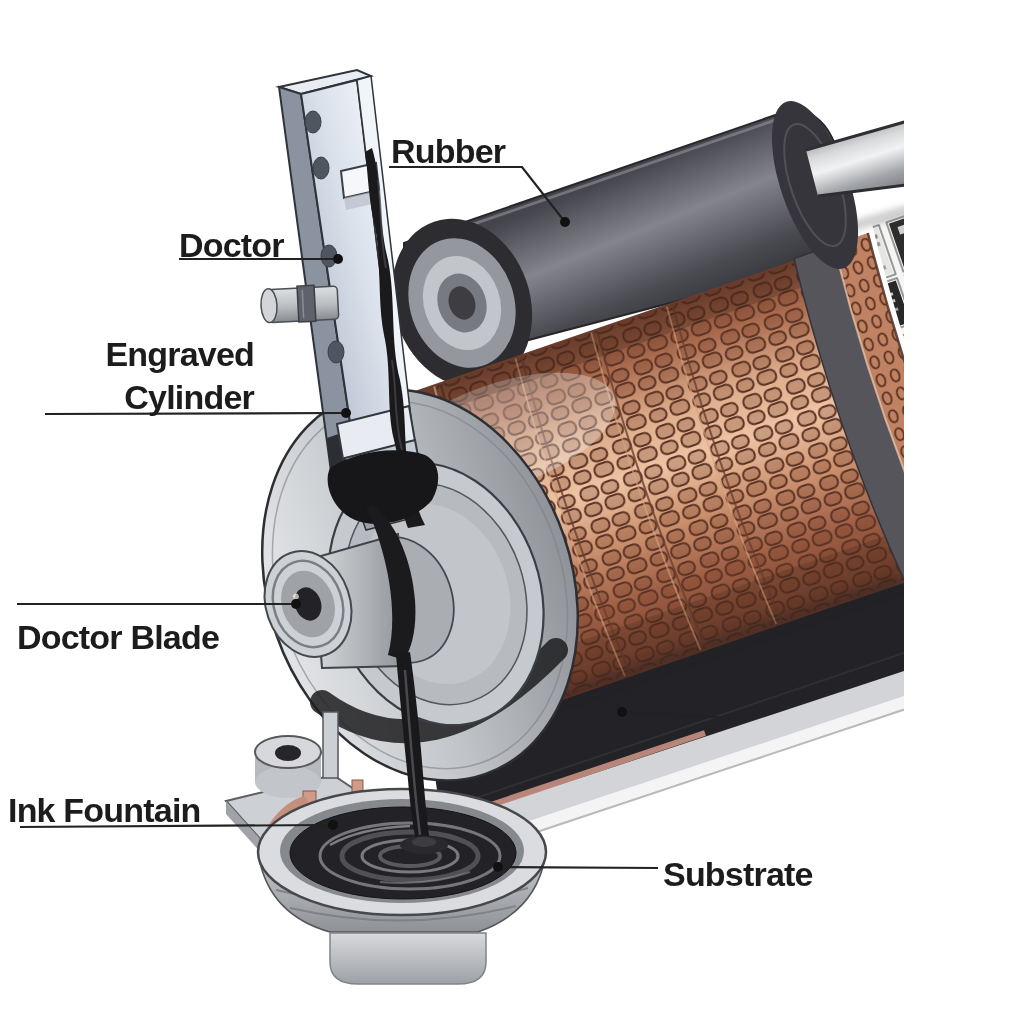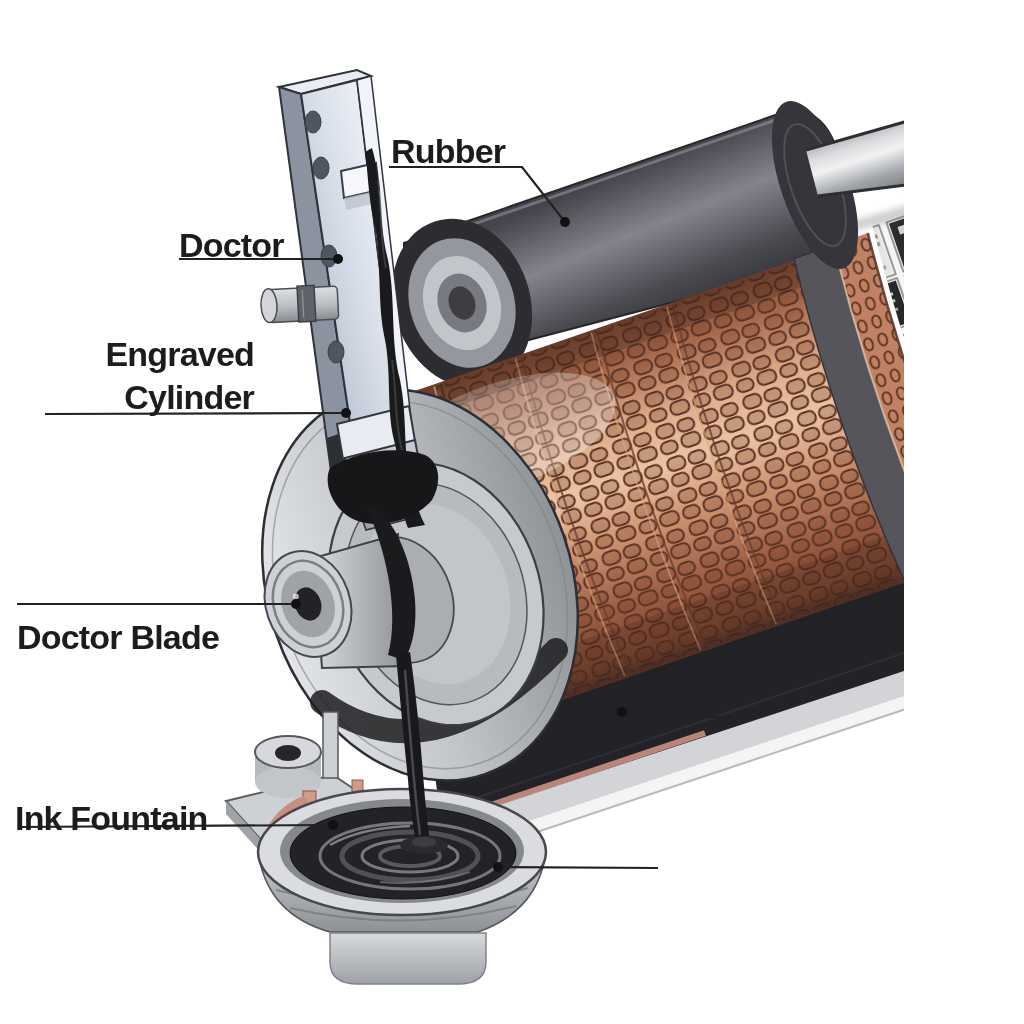--- a/index.html
+++ b/index.html
@@ -312,14 +312,15 @@
     <circle cx="333" cy="825" r="5"></circle>
     <circle cx="622" cy="712" r="5"></circle>
     <circle cx="498" cy="867" r="5"></circle>
   </g>
 </svg>
 
   <div class="lbl" style="left:391px;top:130px;">Rubber</div>
   <div class="lbl" style="left:179px;top:224px;">Doctor</div>
   <div class="lbl wrap2" style="left:44px;top:333px;">Engraved Cylinder</div>
   <div class="lbl" style="left:17px;top:568px;margin-top:48px;">Doctor Blade</div>
-  <div class="lbl" style="left:15px;top:789px;margin-top:8px;">Ink Fountain</div>
+  <div class="lbl" style="left:8px;top:789px;">Ink Fountain</div>
+  <div class="lbl" style="left:663px;top:853px;">Substrate</div>
 </div>
 
 </body></html>

